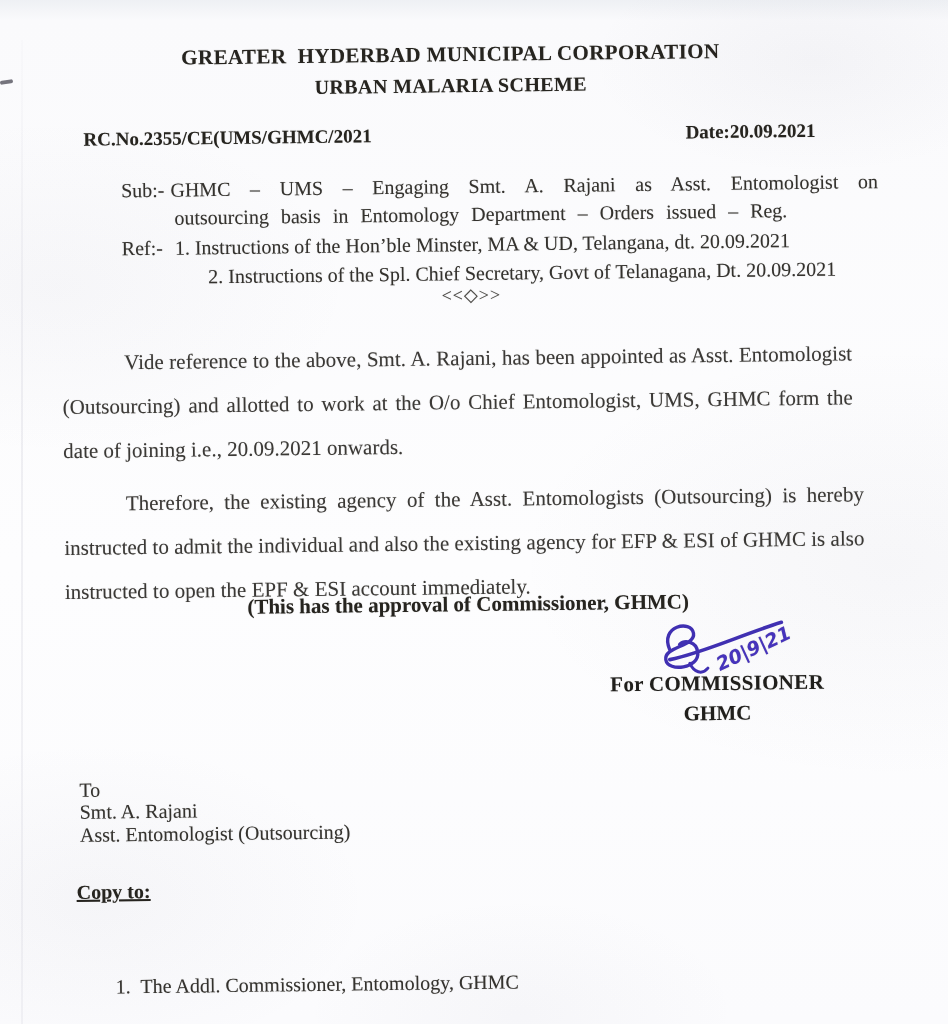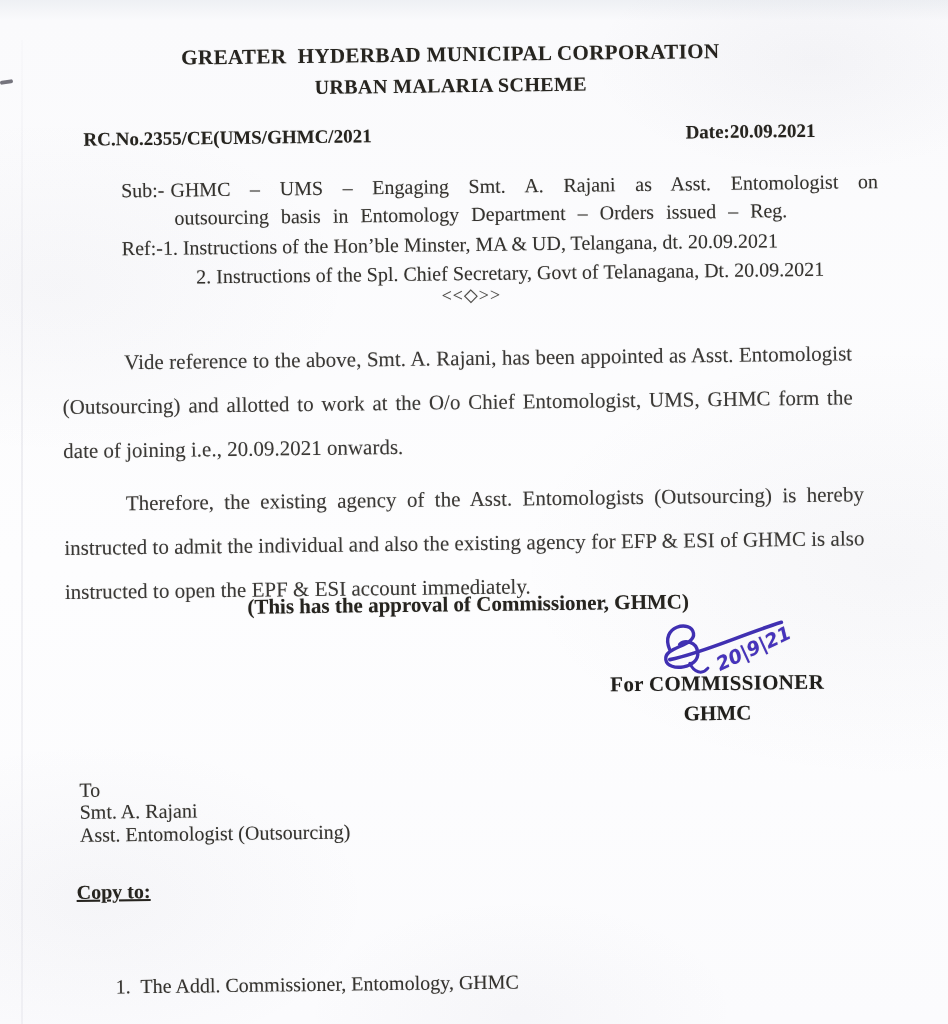--- a/index.html
+++ b/index.html
@@ -46,21 +46,21 @@
     position:absolute; top:172px; left:125px; width:757px;
     font-size:20px; line-height:1.4; color:#34322e;
     text-align:justify; word-spacing:7px;
     padding-left:53px; text-indent:-53px;
   }
   .sub-label { padding-right:6px; }
   .ref-row {
     position:absolute; top:230px; left:125px;
     display:flex; font-size:20px; line-height:1.45; color:#34322e;
   }
-  .ref-label { margin-right:0; }
+  .ref-label { margin-right:12px; }
   .ref-item-2 { margin-left:33px; }
   .divider { position:absolute; top:284px; left:0; right:0; text-align:center; font-size:18px; letter-spacing:1px; color:#4a4844; }
   .para {
     position:absolute; left:64px;
     font-size:21px; line-height:2.1; color:#3b3936;
     text-align:justify; text-indent:62px;
   }
   .para-1 { top:336px; width:790px; }
   .para-2 { top:477px; width:800px; }
   .approval { position:absolute; top:592px; left:0; right:0; text-align:center; transform:translateX(-7px); font-weight:bold; font-size:21px; color:#26241f; }

